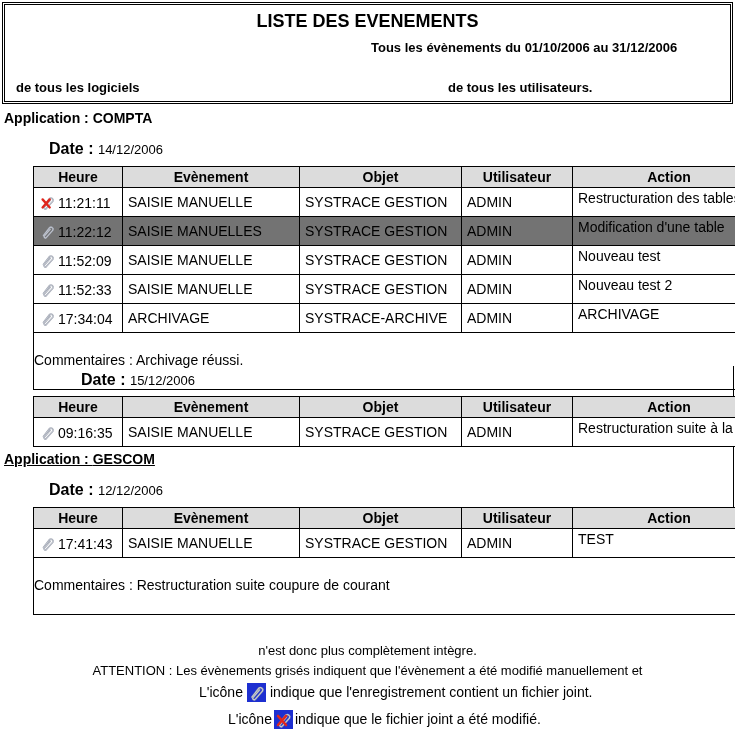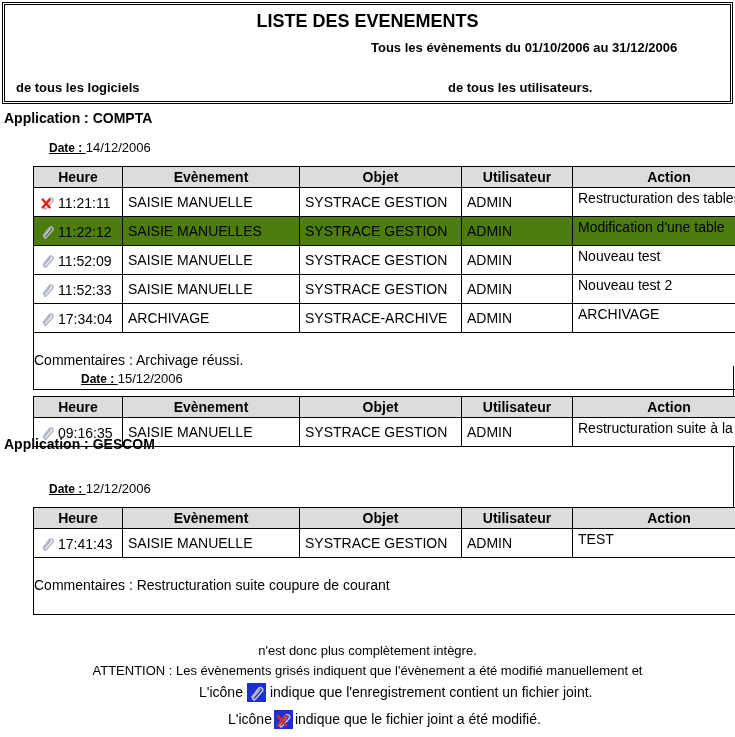--- a/index.html
+++ b/index.html
@@ -7,35 +7,35 @@
          font-family: "Liberation Sans", sans-serif; color: #000; }
 
   .hdr { position: absolute; left: 2px; top: 2px; width: 725px; height: 96px;
          border: 3px double #000; }
   .hdr .title { position: absolute; left: 0; right: 0; top: 6px; text-align: center;
                 font-weight: bold; font-size: 18px; }
   .hdr .t { position: absolute; font-weight: bold; font-size: 13px; }
 
   .app { position: absolute; left: 4px; font-weight: bold; font-size: 14px; }
   .date { position: absolute; left: 49px; font-size: 13px; }
-  .date b { font-weight: bold; font-size: 12px; text-decoration: underline; }
+  .date b { font-weight: bold; font-size: 16px; }
 
   table.ev { position: absolute; left: 2px; width: 732px; border-collapse: collapse;
              table-layout: fixed; font-size: 14px; margin-left: 31px; }
   table.ev col.c1 { width: 89px; }
   table.ev col.c2 { width: 177px; }
   table.ev col.c3 { width: 162px; }
   table.ev col.c4 { width: 111px; }
   table.ev col.c5 { width: 193px; }
   table.ev th { background: #dcdcdc; border: 1px solid #000; height: 20px; padding: 0;
                 font-weight: bold; font-size: 14px; text-align: center; }
   table.ev td { border: 1px solid #000; height: 26px; padding: 0 5px; white-space: nowrap;
                 overflow: hidden; vertical-align: middle; }
   table.ev td.act { vertical-align: top; padding-top: 2px; }
-  table.ev tr.mod td { background: #4d7c0f; }
+  table.ev tr.mod td { background: #737373; }
   table.ev td.com { height: 37px; vertical-align: top; padding: 19px 0 0 0; }
   .clip { display: inline-block; width: 17px; height: 17px; vertical-align: -3px; margin-right: 2px; }
 
   .vline { position: absolute; width: 1px; background: #000; left: 733px; }
 
   .note { position: absolute; left: 0; right: 0; text-align: center; font-size: 13px; }
   .legend { position: absolute; font-size: 14px; white-space: nowrap; }
   .legicon { display: inline-block; width: 19px; height: 19px; background: #1d2fd0;
              vertical-align: -5px; margin: 0 4px; }
 </style>
@@ -159,21 +159,21 @@
     <td>SAISIE MANUELLE</td>
     <td>SYSTRACE GESTION</td>
     <td>ADMIN</td>
     <td class="act">Restructuration suite à la</td>
   </tr>
 </tbody>
   </table>
 
 <div class="vline" style="top:446px; height:62px;"></div>
 
-<div class="app" style="top:436px;">
+<div class="app" style="top:451px;text-decoration:underline;">
   <span>Application : </span><span>GESCOM</span>
 </div>
 <div class="date" style="top:481px;">
   <b>Date : </b><span>12/12/2006</span>
 </div>
 
 <table class="ev" style="top:507px;">
   <colgroup>
       <col class="c1">
       <col class="c2">

